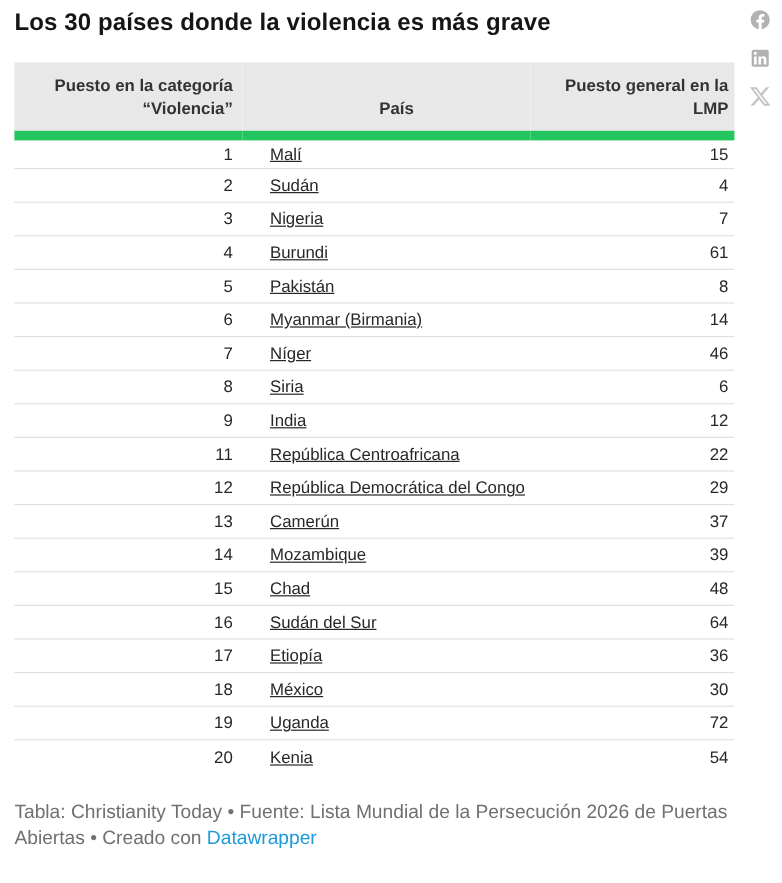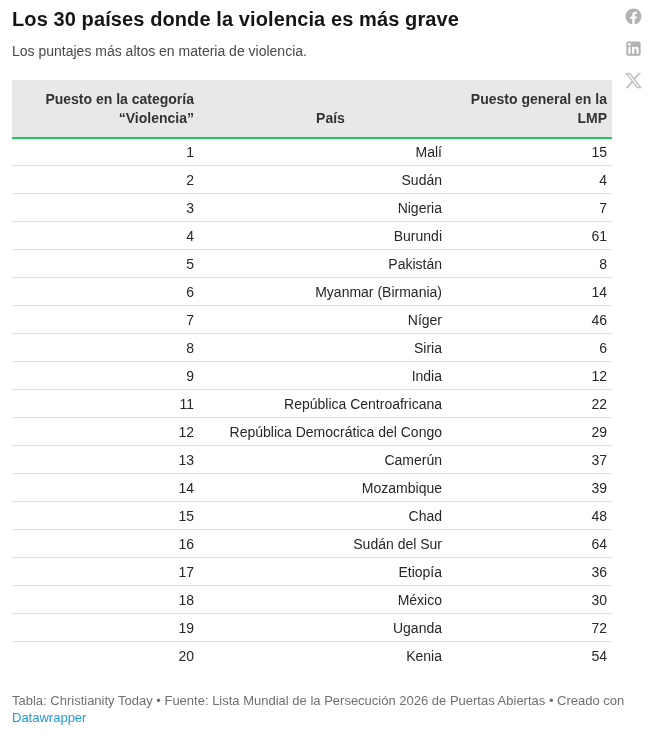--- a/index.html
+++ b/index.html
@@ -53,44 +53,44 @@
   thead th {
     background: #e8e8e8;
     font-size: 14px;
     font-weight: 700;
     color: #333333;
     vertical-align: bottom;
     padding-top: 10px;
     padding-bottom: 9px;
     line-height: 1.35;
   }
-  thead tr { border-bottom: 2px solid #22c55e; }
+  thead tr { border-bottom: 8px solid #22c55e; }
   th.h-rank    { text-align: right; padding-right: 8px; padding-left: 10px; }
   th.h-country { text-align: center;  padding-left: 23px; padding-right: 6px; }
   th.h-overall { text-align: right; padding-right: 5px; padding-left: 6px; }
 
   tbody td {
     font-size: 14px;
     color: #272727;
     height: 28px;
     vertical-align: middle;
     line-height: 1.2;
     white-space: nowrap;
     overflow: hidden;
   }
   tbody tr { border-bottom: 1px solid #e0e0e0; }
   tbody tr:last-child { border-bottom: none; }
   td.cell-rank    { text-align: right; padding-right: 8px; }
-  td.cell-country { text-align: right;  padding-left: 23px; }
+  td.cell-country { text-align: left;  padding-left: 23px; text-decoration: underline; }
   td.cell-overall { text-align: right; padding-right: 5px; }
 
   
   .chart-footer {
     margin-top: 23px;
-    font-size: 13px;
+    font-size: 16px;
     color: #707070;
     line-height: 1.3;
   }
   .chart-footer a {
     color: #1d9bd9;
     text-decoration: none;
     cursor: pointer;
   }
 </style>
 </head>
@@ -110,21 +110,20 @@
         </svg>
     </span>
     <span class="share-btn" title="">
       <svg viewBox="0 0 24 24">
           <path fill="#c4c4c4" d="M18.244 2.25h3.308l-7.227 8.26 8.502 11.24H16.17l-5.214-6.817L4.99 21.75H1.68l7.73-8.835L1.254 2.25H8.08l4.713 6.231 5.451-6.231zm-1.161 17.52h1.833L7.084 4.126H5.117l11.966 15.644z"></path>
         </svg>
     </span>
   </div>
 
   <h1 class="chart-title">Los 30 países donde la violencia es más grave</h1>
-  <p class="chart-subtitle">Los puntajes más altos en materia de violencia.</p>
 
   <table class="dw-table">
     <colgroup>
       <col class="c-rank">
         <col class="c-country">
         <col class="c-overall">
     </colgroup>
     <thead>
       <tr>
         <th class="h-rank">Puesto en la categoría “Violencia”</th>

